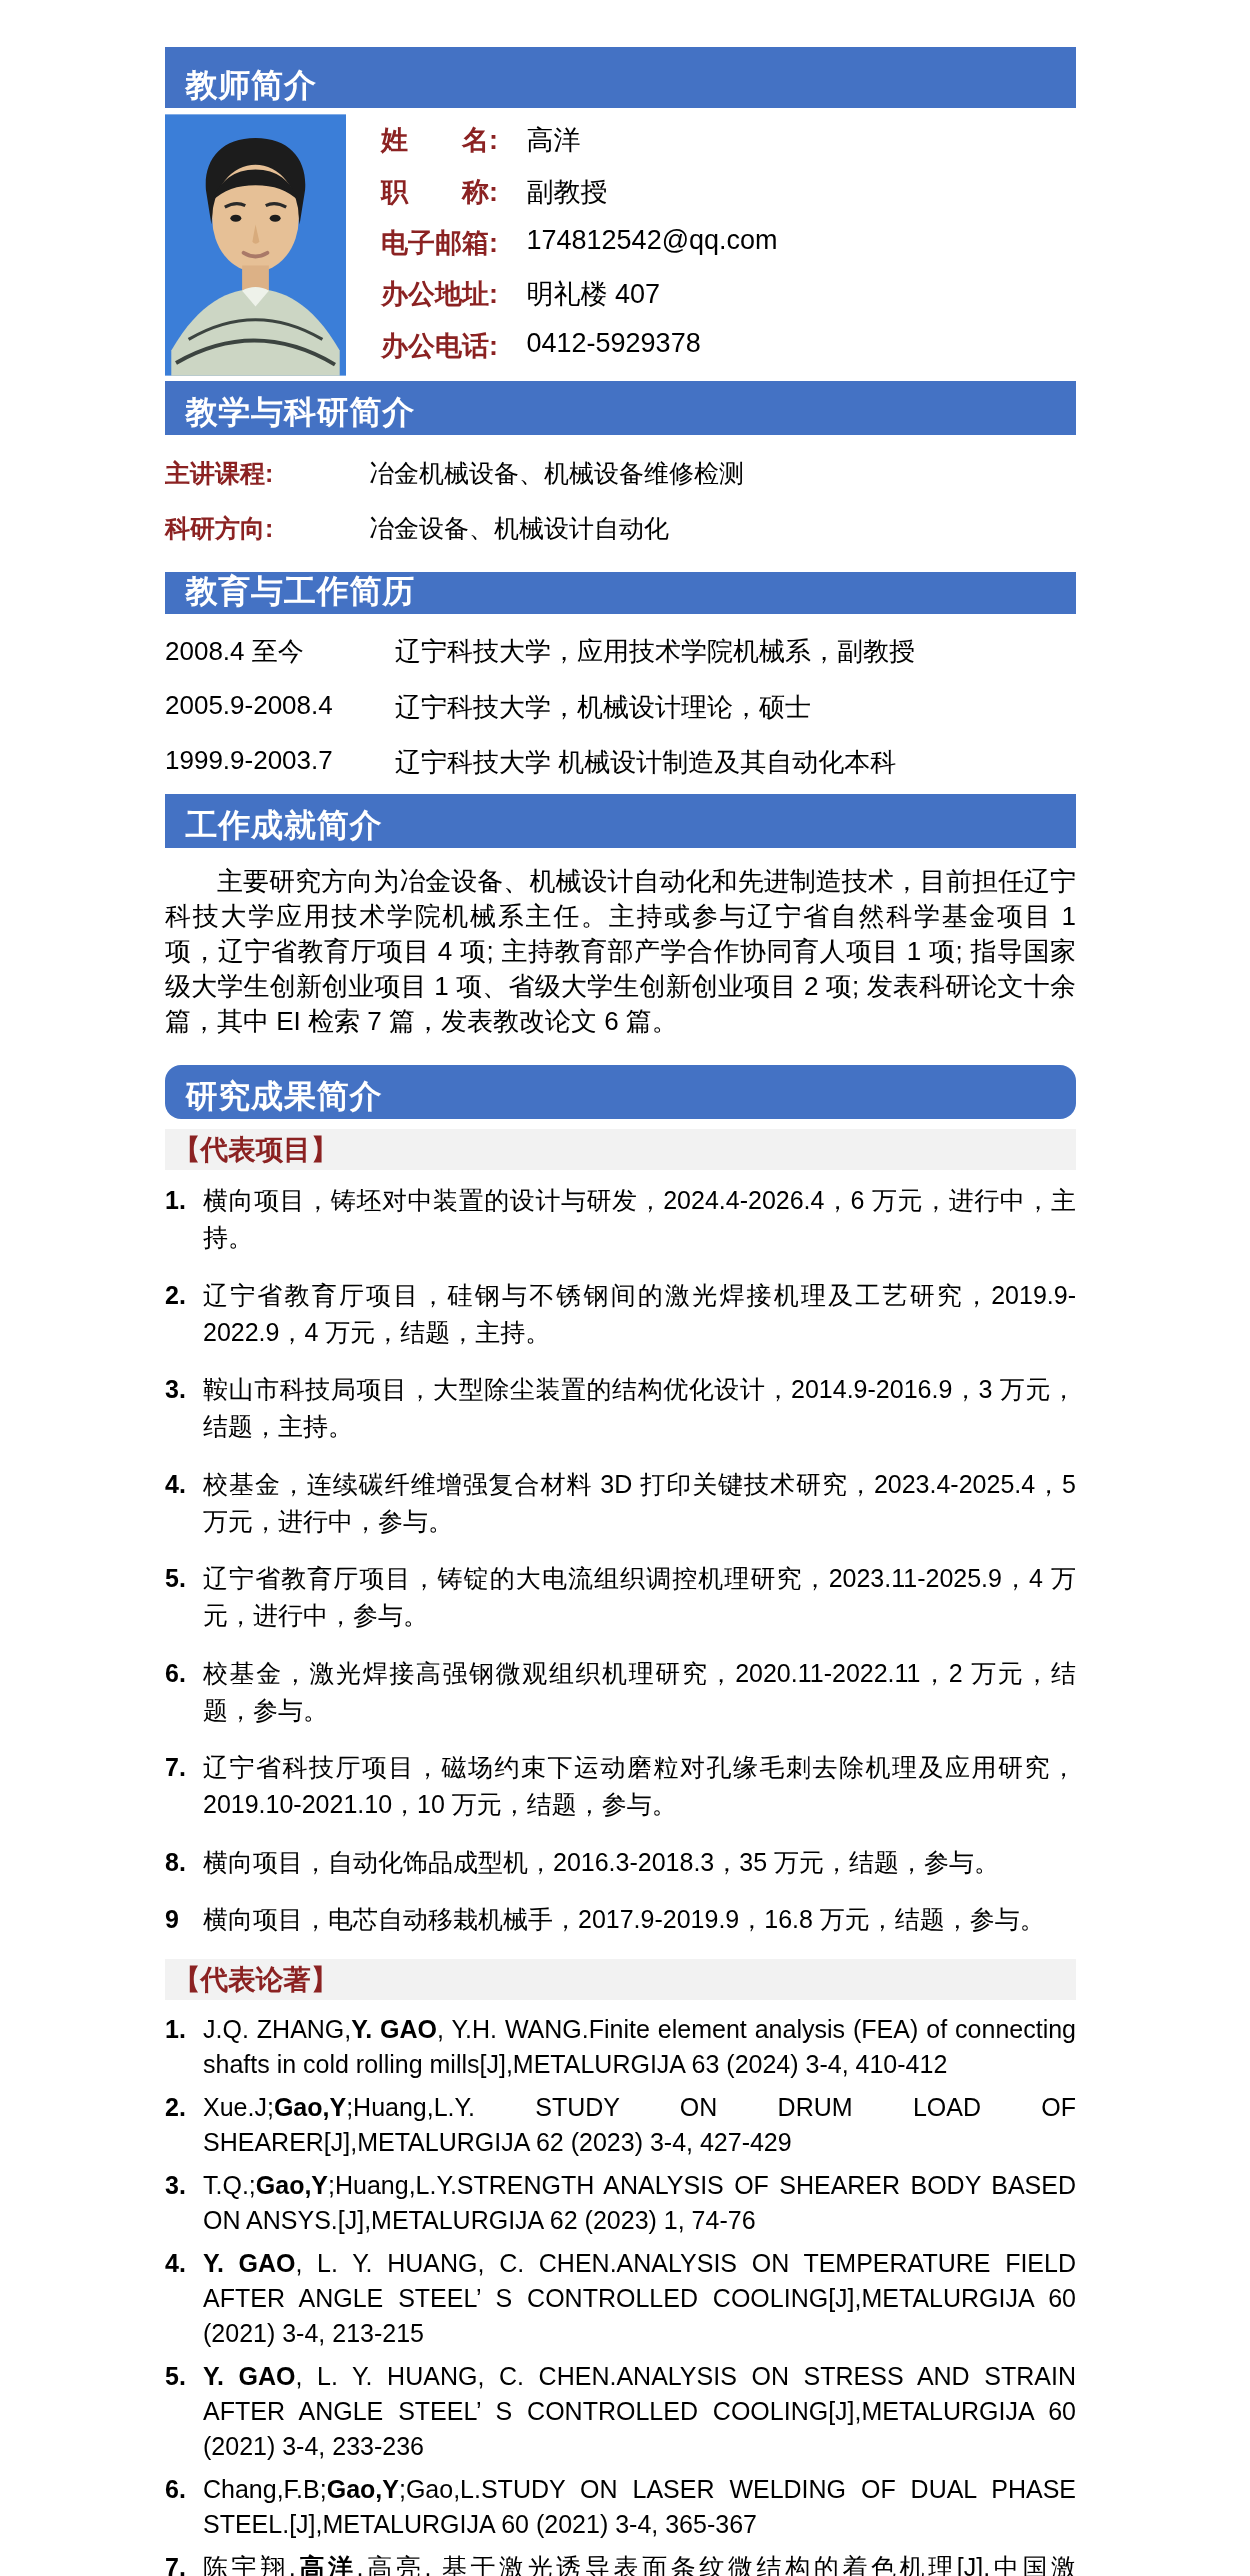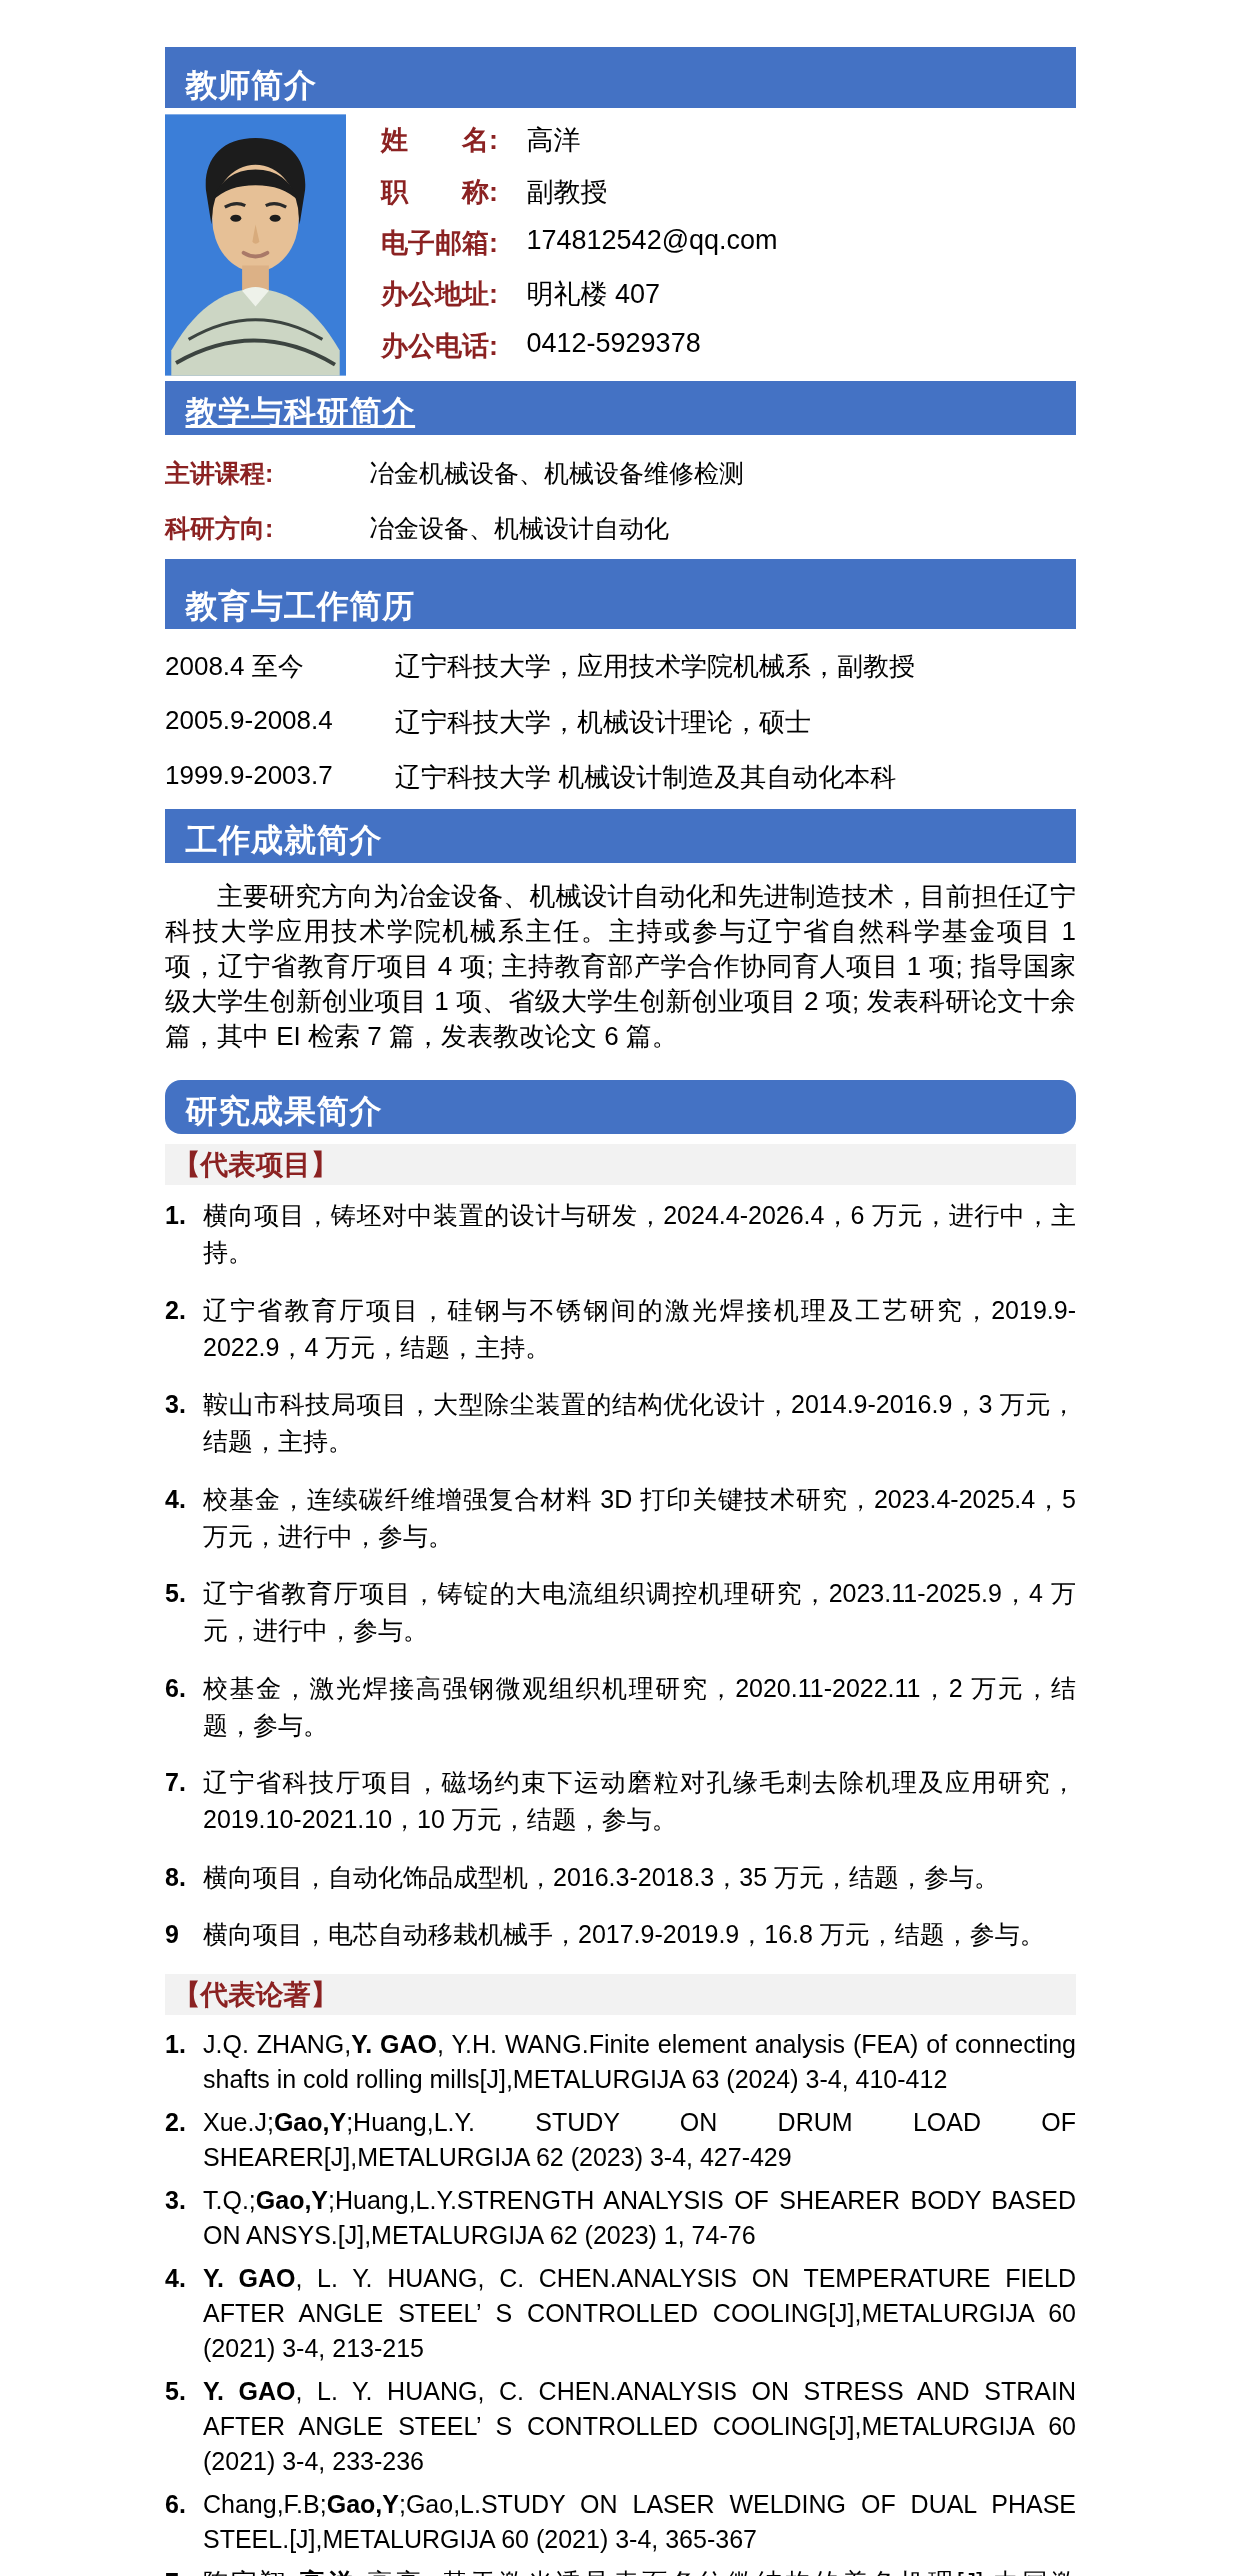--- a/index.html
+++ b/index.html
@@ -9,22 +9,22 @@
   html,body{margin:0;padding:0;}
   body{
     width:1251px;height:2576px;background:#ffffff;overflow:hidden;
     font-family:"Liberation Sans","DejaVu Sans",sans-serif;color:var(--text);
   }
   .content{width:911px;margin:47px 174px 0 165px;}
   .bar{
     height:61px;background:var(--blue);color:#fff;font-weight:700;font-size:32px;
     display:flex;align-items:flex-end;padding-left:20.5px;letter-spacing:0.8px;
   }
-  .bar-teach{margin-top:4.7px;height:54px;text-decoration:underline;}
-  .bar-edu{margin-top:14px;height:70px;}
+  .bar-teach{margin-top:4.7px;height:54px;}
+  .bar-edu{margin-top:27px;height:42px;}
   .bar-work{margin-top:14px;height:54px;}
   .bar-research{margin-top:22px;height:54px;border-radius:16px;}
 
   .profile{display:flex;margin-top:6.3px;height:262px;}
   .photo{flex:0 0 181px;width:181px;height:262px;display:block;}
   .pinfo{flex:1;display:flex;flex-direction:column;justify-content:space-between;
          padding:7.9px 0 12.6px;margin-left:35px;}
   .prow{display:flex;align-items:flex-start;font-size:27px;}
   .plabel{color:var(--red);font-weight:700;min-width:136px;white-space:pre;}
   .pvalue{margin-left:9.5px;}

